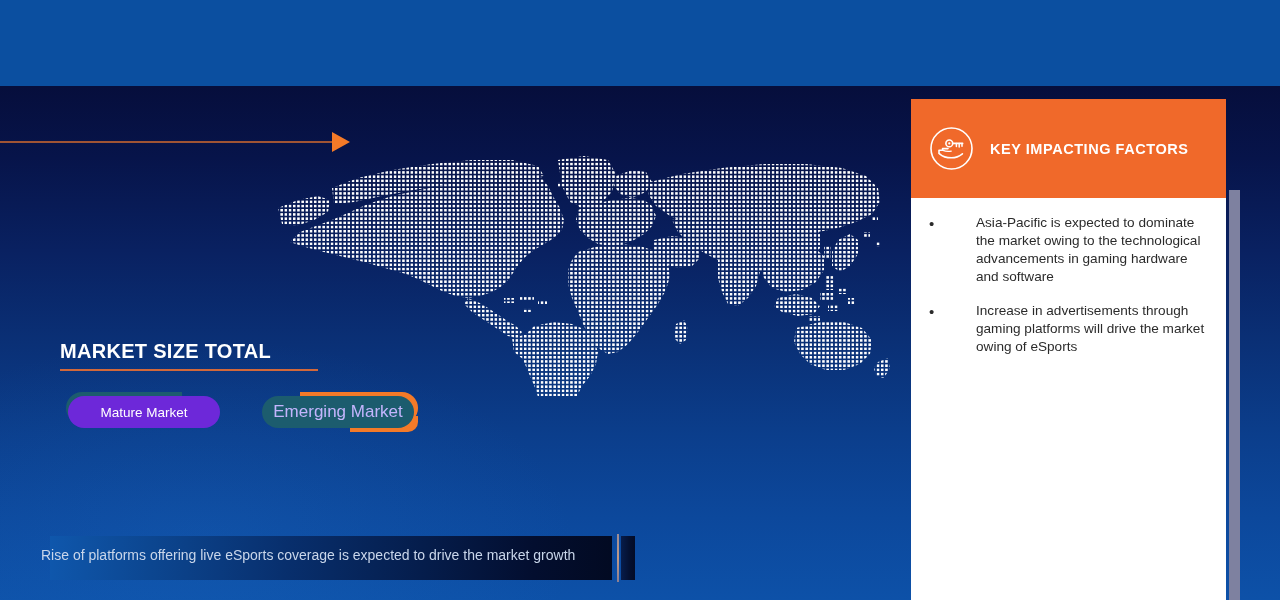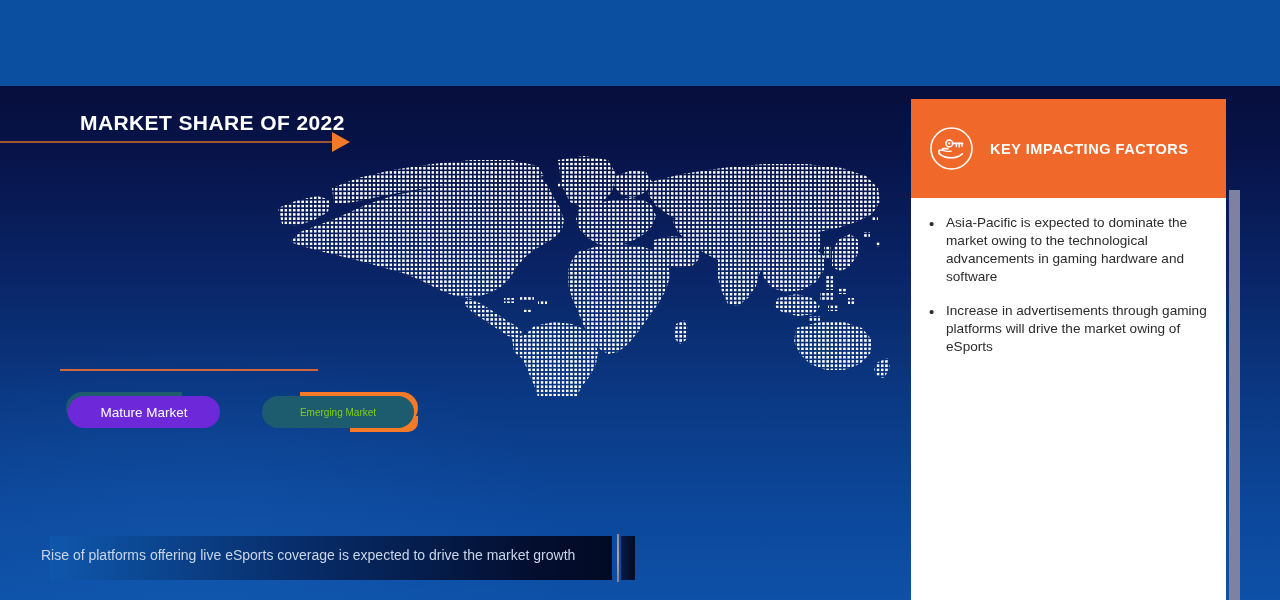--- a/index.html
+++ b/index.html
@@ -125,21 +125,21 @@
     background:#f47a28;
   }
   .pill-back-orange3 {
     position:absolute; left:350px; top:416px; width:68px; height:16px;
     background:#f47a28; border-bottom-right-radius:10px;
   }
   .pill-emerging {
     position:absolute; left:262px; top:396px; width:152px; height:32px;
     background:#1c5c6e; border-radius:17px;
     display:flex; align-items:center; justify-content:center;
-    font-size:10px; color:#84cc16;
+    font-size:17px; color:#c4b5fd;
   }
 
   
   .body-copy {
     position:absolute; left:58px; top:468px; width:530px;
     font-size:15.5px; line-height:1.32; color:#dbe6f6; font-weight:400;
   }
 
   
   .bottom-bar {
@@ -180,35 +180,34 @@
   .panel-header-title {
     margin-left:16px; font-size:14.5px; font-weight:bold; color:#ffffff;
     letter-spacing:0.55px; white-space:nowrap;
   }
   .panel-body { position:absolute; left:0; top:99px; width:315px; padding:16px 18px 0 18px; }
   .bullet-row { display:flex; margin-bottom:16px; }
   .bullet-dot {
     flex:0 0 17px; color:#2b2b2b; font-size:15px; line-height:1.32; text-align:left;
   }
   .bullet-text {
-    font-size:13.6px; line-height:1.33; color:#2b2b2b;
+    font-size:13.6px; line-height:1.33; color:#2b2b2b;margin-left:30px;
   }
 </style>
 </head>
 <body>
 
 <div id="stage">
 
   <div class="header-underline"></div>
 
   <div class="body-bg"></div>
 
   <div class="ms-arrow-line"></div>
   <div class="ms-arrow-head"></div>
-  <div class="ms-title">MARKET SHARE OF 2022</div>
 
   <div class="world-map">
     <svg viewBox="0 0 620 250" xmlns="http://www.w3.org/2000/svg" aria-hidden="true">
       <defs>
         <pattern id="dots" width="4.2" height="4.2" patternUnits="userSpaceOnUse">
           <rect x="0" y="0" width="2.5" height="2.5" fill="#ffffff"></rect>
         </pattern>
         <mask id="landmask">
           <rect width="620" height="250" fill="black"></rect>
           <g fill="white">
@@ -275,20 +274,21 @@
             <rect x="604" y="96" width="5" height="5"></rect>
             <rect x="584" y="62" width="7" height="5"></rect>
             <rect x="600" y="70" width="6" height="5"></rect>
           </g>
         </mask>
       </defs>
       <rect width="620" height="250" fill="url(#dots)" mask="url(#landmask)"></rect>
     </svg>
   </div>
 
+  <div class="mst-title">MARKET SIZE TOTAL</div>
   <div class="mst-rule"></div>
 
   <div class="pill-back-teal"></div>
   <div class="pill-back-teal2"></div>
   <div class="pill-mature">Mature Market</div>
 
   <div class="pill-back-orange"></div>
   <div class="pill-back-orange2"></div>
   <div class="pill-back-orange3"></div>
   <div class="pill-emerging">Emerging Market</div>

